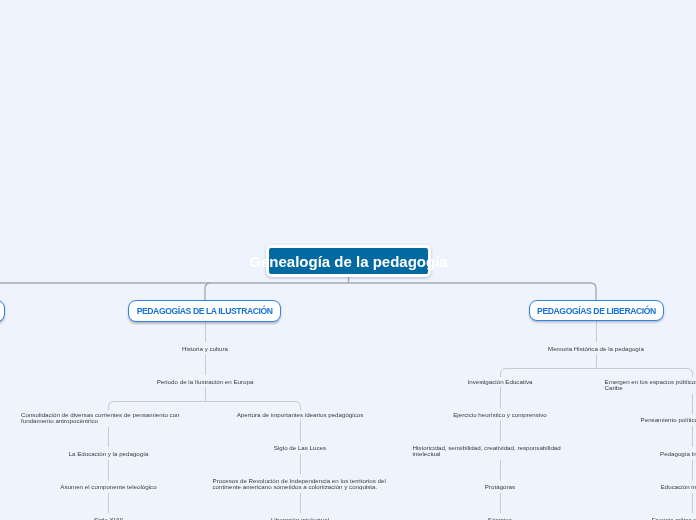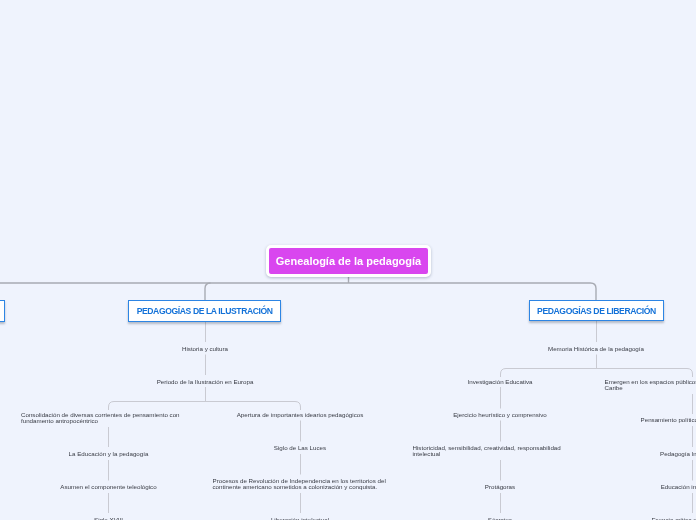--- a/index.html
+++ b/index.html
@@ -2,24 +2,24 @@
 <html><head>
 <meta charset="utf-8">
 <title>Genealogia de la pedagogia</title>
 <style>
   html,body{margin:0;padding:0;}
   body{width:696px;height:520px;overflow:hidden;background:#eff3fd;
        font-family:"Liberation Sans",sans-serif;}
   #canvas{position:absolute;left:0;top:0;width:696px;height:520px;overflow:hidden;}
   svg.links{position:absolute;left:0;top:0;width:696px;height:520px;}
   .node{position:absolute;box-sizing:border-box;white-space:nowrap;}
-  .root-node{background:#d946ef;color:#fff;border-radius:5px;font-weight:bold;
-     font-size:11px;letter-spacing:0px;display:flex;align-items:center;justify-content:center;
+  .root-node{background:#0369a1;color:#fff;border-radius:5px;font-weight:bold;
+     font-size:15px;letter-spacing:0px;display:flex;align-items:center;justify-content:center;
      border:3px solid #fff;box-shadow:0 1px 3px rgba(40,60,90,.30);}
-  .lvl1-node{background:#fff;color:#1472d8;border:1.5px solid #2d85e4;border-radius:0;
+  .lvl1-node{background:#fff;color:#1472d8;border:1.5px solid #2d85e4;border-radius:8px;
      font-weight:bold;font-size:8.6px;letter-spacing:-0.4px;display:flex;align-items:center;justify-content:center;
      box-shadow:0 1.5px 2px rgba(60,70,90,.32);}
   .leaf{position:absolute;color:#383b44;font-size:6.2px;line-height:6.5px;
         text-align:center;box-sizing:border-box;}
   .leaf > span{display:inline-block;max-width:175px;text-align:left;}
 </style>
 </head>
 <body>
 
 <div id="canvas">

